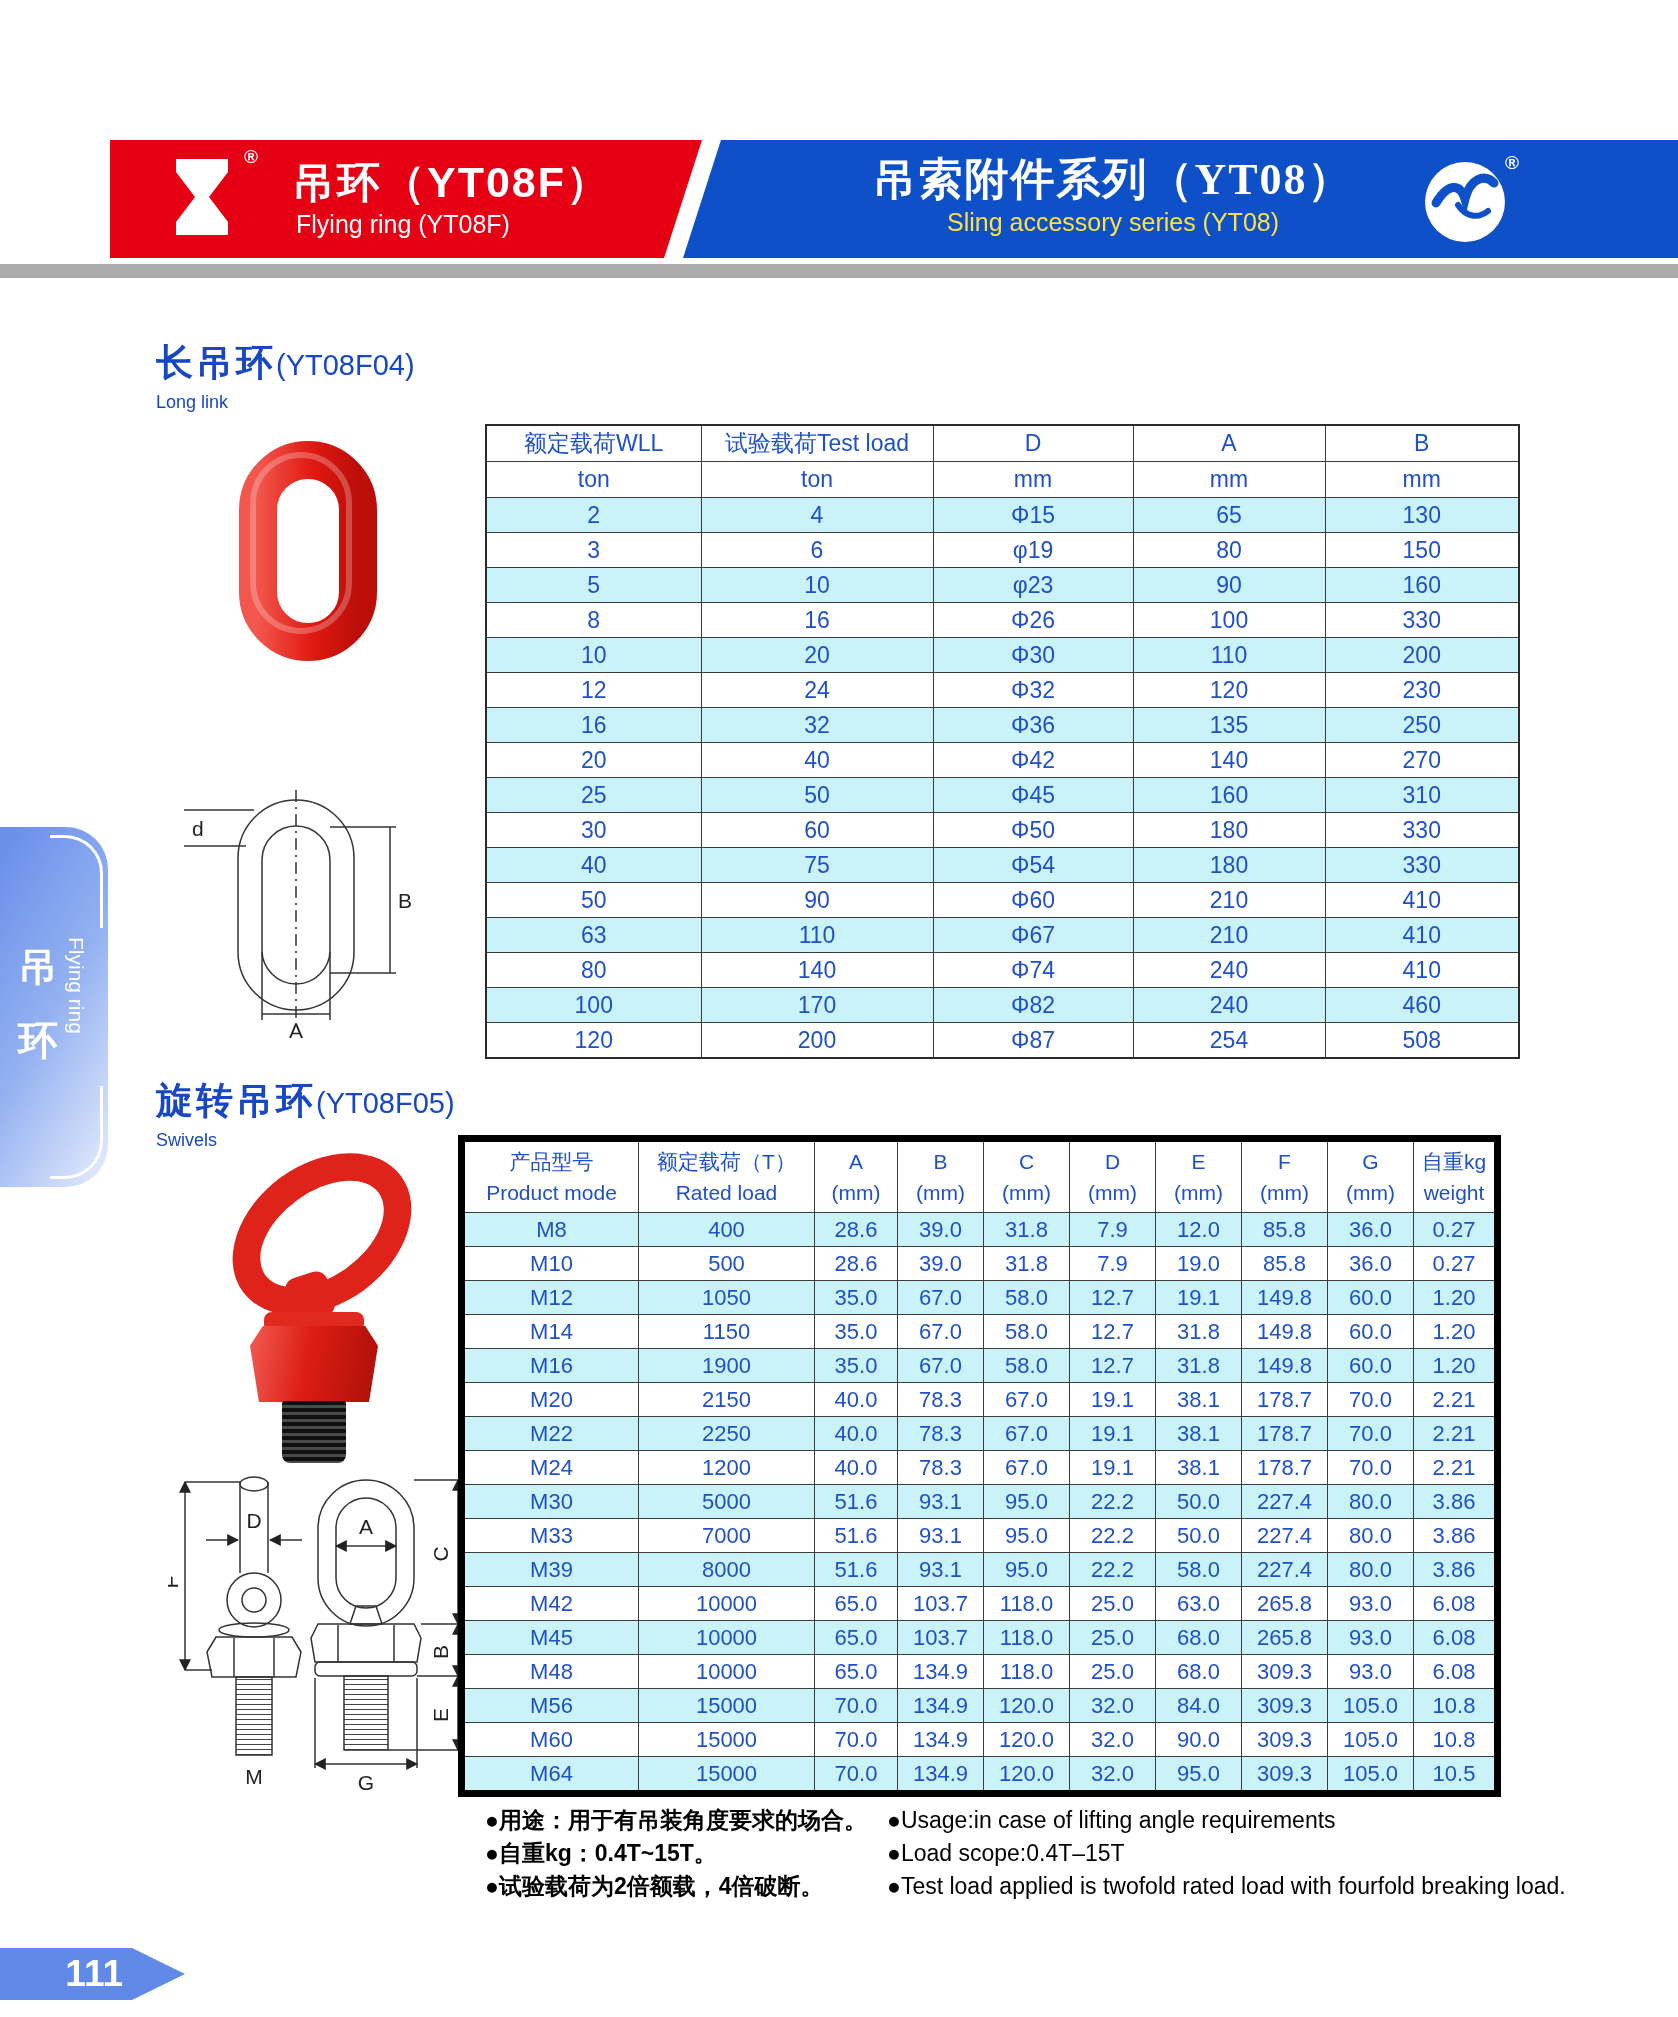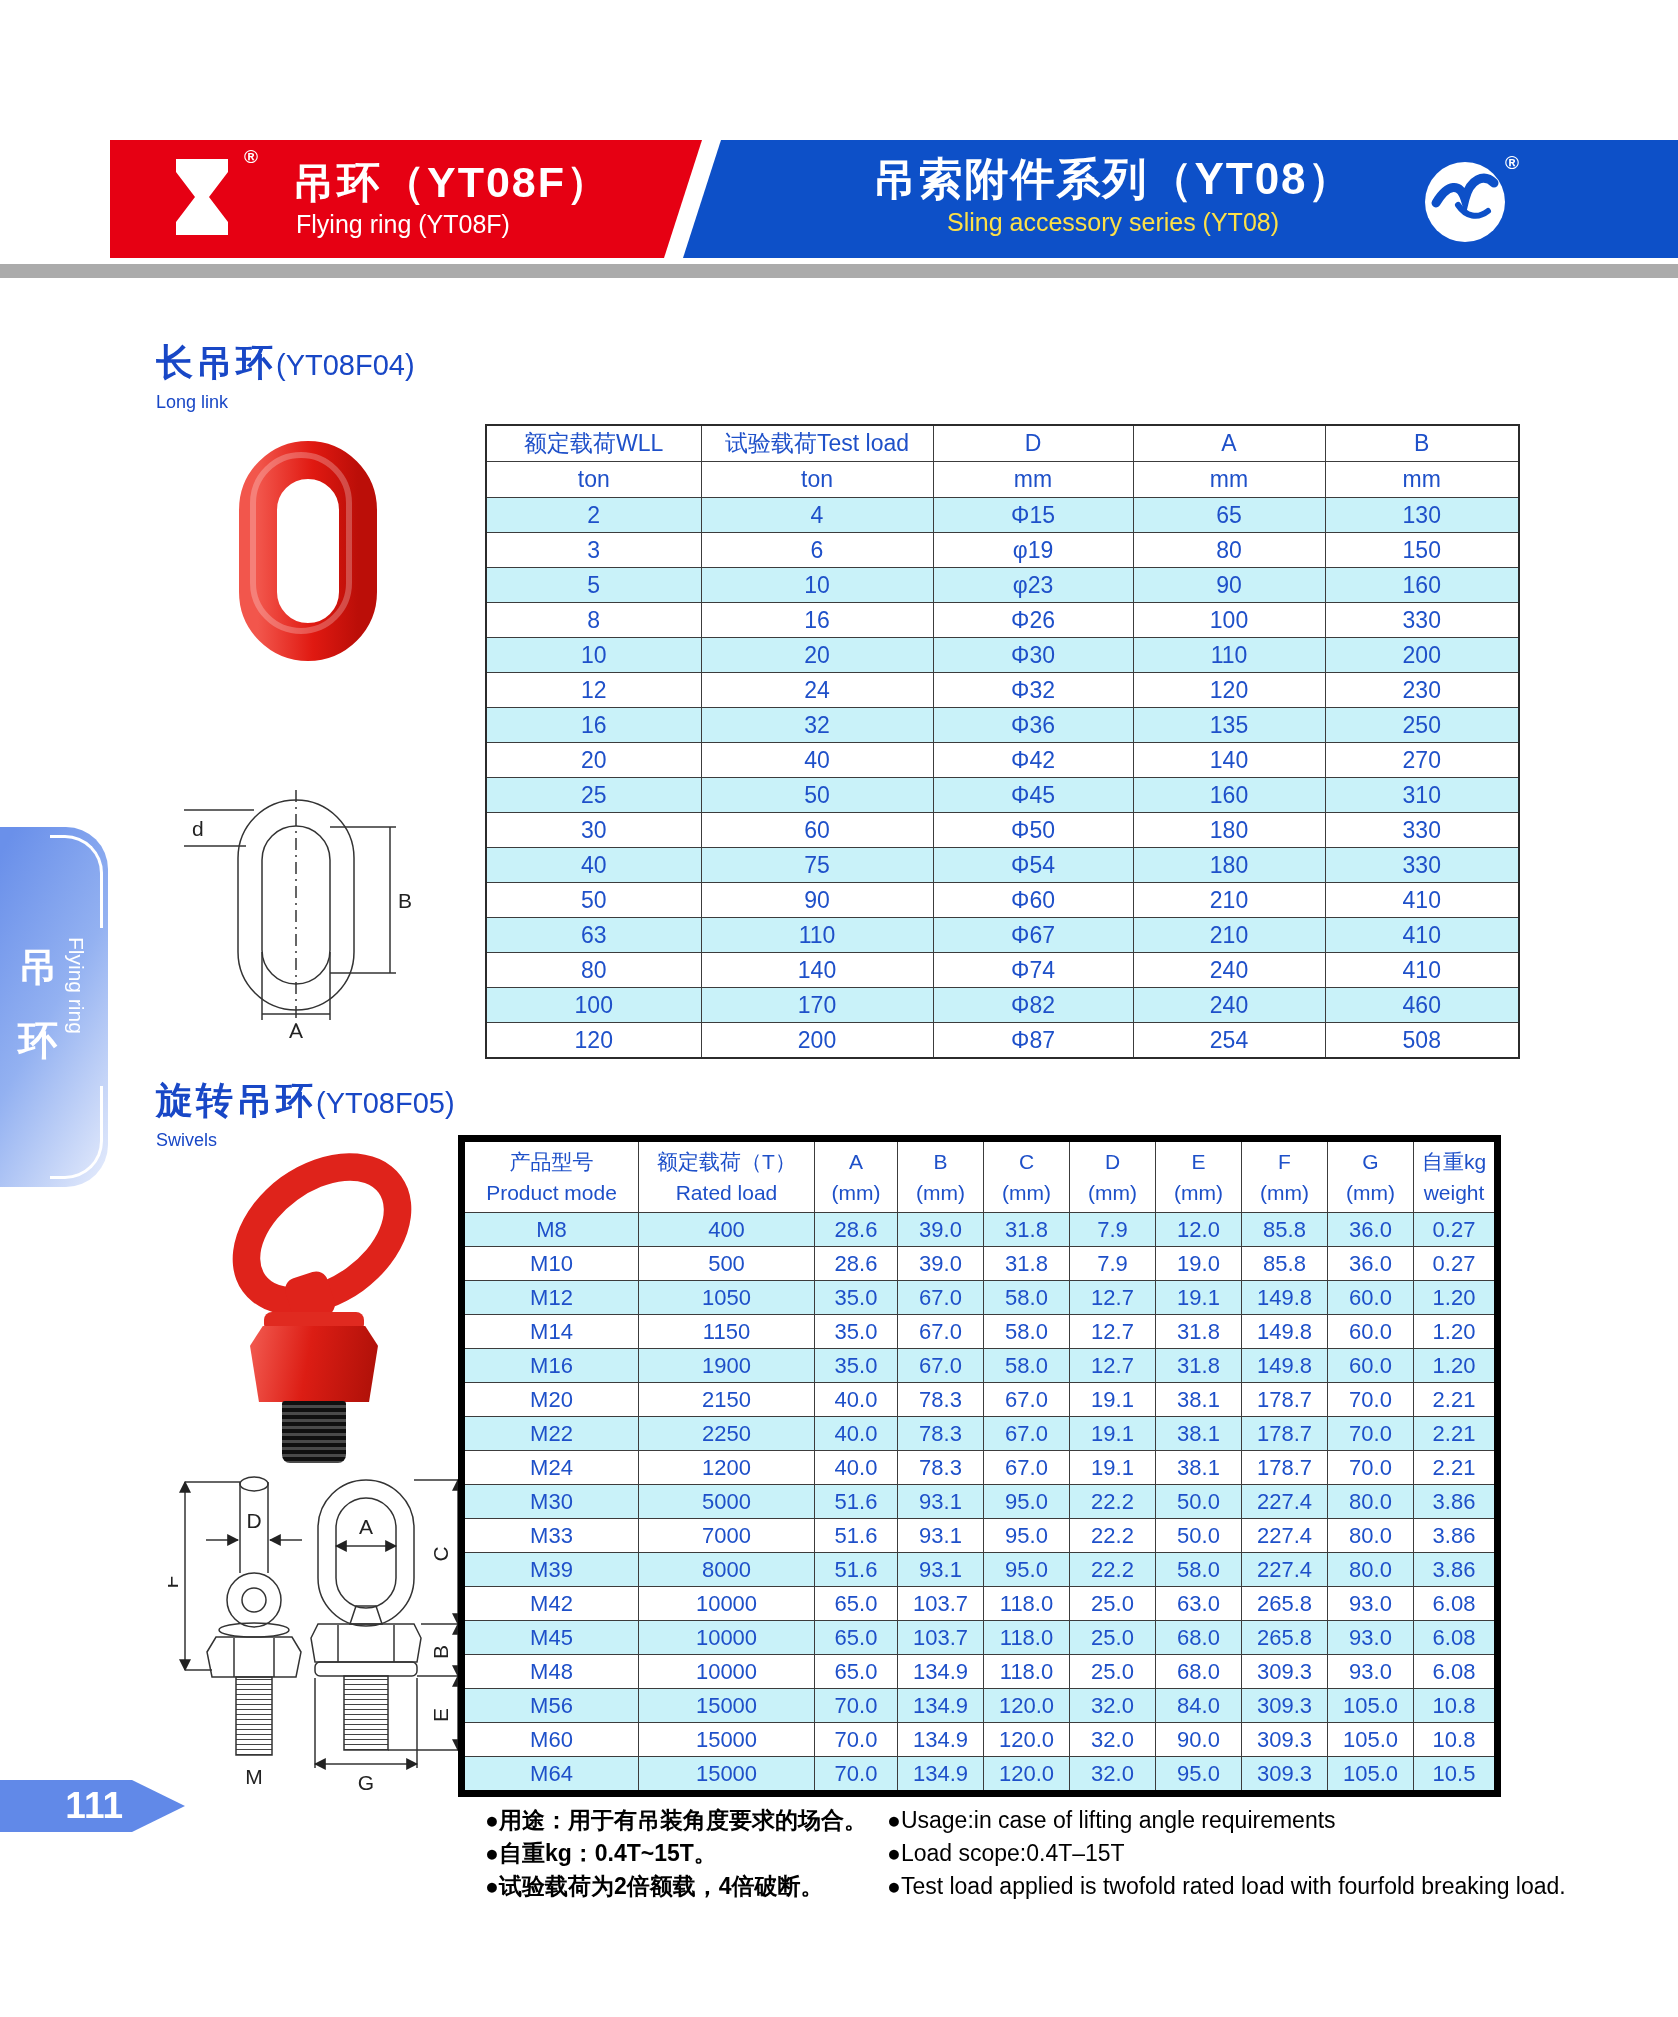--- a/index.html
+++ b/index.html
@@ -10,21 +10,21 @@
   .banner-red{position:absolute;left:110px;top:140px;width:600px;height:118px;background:#e60013;
               clip-path:polygon(0 0,592px 0,554px 118px,0 118px);}
   .banner-blue{position:absolute;left:683px;top:140px;width:995px;height:118px;background:#0d50c8;
                clip-path:polygon(38px 0,100% 0,100% 100%,0 100%);}
   .logo-left{position:absolute;left:54px;top:13px;}
   .reg{position:absolute;color:#fff;font-size:19px;font-weight:bold;}
   .reg-left{left:134px;top:6px;}
   .reg-right{left:822px;top:12px;}
   .bt-cn{position:absolute;left:182px;top:14px;color:#fff;font-size:43px;font-weight:bold;letter-spacing:2px;white-space:nowrap;}
   .bt-en{position:absolute;left:186px;top:70px;color:#fff;font-size:25px;white-space:nowrap;}
-  .bb-cn{position:absolute;left:140px;top:10px;width:580px;text-align:center;color:#fff;font-size:44px;font-weight:bold;letter-spacing:2px;white-space:nowrap;}
+  .bb-cn{position:absolute;left:140px;top:10px;width:580px;text-align:center;color:#fff;font-size:44px;font-weight:bold;letter-spacing:2px;white-space:nowrap;font-family:Liberation Serif, serif;}
   .bb-en{position:absolute;left:140px;top:68px;width:580px;text-align:center;color:#fde047;font-size:25px;white-space:nowrap;}
   .logo-right{position:absolute;left:741px;top:21px;}
   .divider{position:absolute;left:0;top:264px;width:1678px;height:14px;background:#ababab;}
 
   
   .sec-title{position:absolute;left:156px;color:#1847c6;white-space:nowrap;}
   .sec-title .cn{font-size:37px;font-weight:bold;letter-spacing:3px;}
   .sec-title .code{font-size:29px;font-weight:normal;}
   .sec-title .en{display:block;font-size:18px;margin-top:4px;}
   #sec1{top:338px;}
@@ -75,21 +75,21 @@
             border-top:3px solid #fff;border-right:3px solid #fff;border-top-right-radius:38px;}
   .side-tab::after{content:"";position:absolute;bottom:8px;right:5px;width:50px;height:90px;
             border-bottom:3px solid #fff;border-right:3px solid #fff;border-bottom-right-radius:38px;}
   .side-cn{position:absolute;left:18px;color:#fff;font-size:40px;font-weight:bold;}
   .side-cn1{top:112px;}
   .side-cn2{top:186px;}
   .side-en{position:absolute;left:88px;top:110px;color:#fff;font-size:21px;white-space:nowrap;
            transform:rotate(90deg);transform-origin:left top;}
 
   
-  .page-arrow{position:absolute;left:0;top:1780px;width:185px;height:52px;background:#6189e8;
+  .page-arrow{position:absolute;left:0;top:1948px;width:185px;height:52px;background:#6189e8;
               clip-path:polygon(0 0,132px 0,185px 50%,132px 100%,0 100%);
               display:flex;align-items:center;justify-content:flex-end;}
   .page-arrow span{color:#fff;font-size:37px;font-weight:bold;margin-right:62px;}
 </style>
 </head>
 <body>
 
 <div class="page">
 
   <div class="banner-red">

